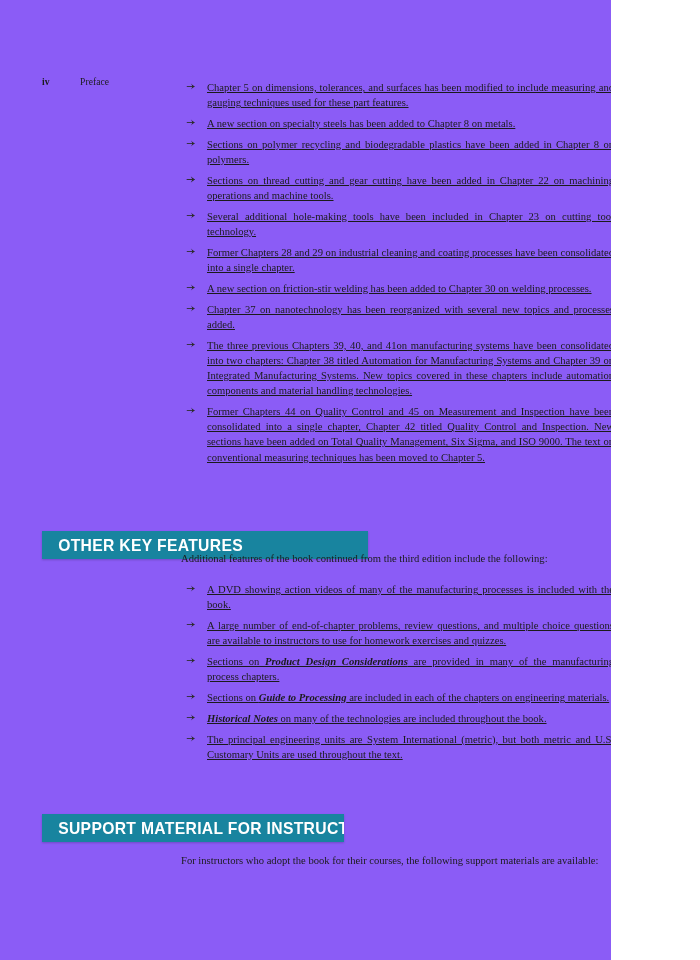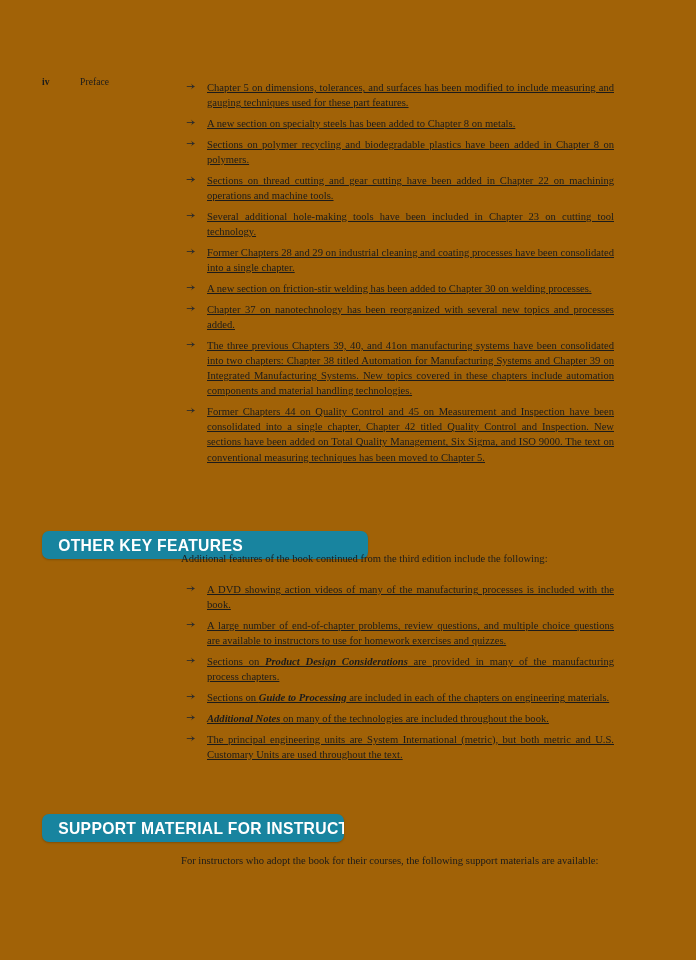--- a/index.html
+++ b/index.html
@@ -2,23 +2,23 @@
 <html><head>
 <meta charset="utf-8">
 <style>
   html, body {
     margin: 0;
     padding: 0;
     background: #ffffff;
   }
   .page {
     position: relative;
-    width: 696px;
+    width: 611px;
     height: 960px;
-    background: #a16207;
+    background: #8b5cf6;
     overflow: hidden;
     font-family: "Liberation Serif", serif;
     color: #1b1b1b;
   }
 
   
   .running-head {
     position: absolute;
     top: 44px;
     left: 42px;
@@ -90,21 +90,20 @@
 
   
   .banner {
     position: absolute;
     background: #18849f;
     height: 28px;
     display: flex;
     align-items: center;
     overflow: hidden;
     box-shadow: 0 1px 2px rgba(0,0,0,0.20);
-    border-radius: 7px;
   }
   .banner .banner-text {
     color: #ffffff;
     font-family: "Liberation Sans", sans-serif;
     font-weight: bold;
     font-size: 16.5px;
     letter-spacing: 0.35px;
     text-transform: uppercase;
     white-space: nowrap;
     padding-left: 17px;
@@ -240,21 +239,21 @@
             <svg viewBox="0 0 14 14" width="11" height="11" aria-hidden="true">
               <path d="M1 7 H9.6" stroke="currentColor" stroke-width="1.1" fill="none"></path>
               <path d="M6.2 3.2 C8.2 5.0 9.6 6.3 11.6 7 C9.6 7.7 8.2 9.0 6.2 10.8 C7.4 9.0 7.9 8.0 7.9 7 C7.9 6.0 7.4 5.0 6.2 3.2 Z" fill="currentColor"></path>
             </svg>
           </span><span><span>Sections on </span><span class="bi">Guide to Processing</span><span> are included in each of the chapters on engineering materials.</span></span></li>
         <li><span class="bullet-icon">
             <svg viewBox="0 0 14 14" width="11" height="11" aria-hidden="true">
               <path d="M1 7 H9.6" stroke="currentColor" stroke-width="1.1" fill="none"></path>
               <path d="M6.2 3.2 C8.2 5.0 9.6 6.3 11.6 7 C9.6 7.7 8.2 9.0 6.2 10.8 C7.4 9.0 7.9 8.0 7.9 7 C7.9 6.0 7.4 5.0 6.2 3.2 Z" fill="currentColor"></path>
             </svg>
-          </span><span><span class="bi">Additional Notes</span><span> on many of the technologies are included throughout the book.</span></span></li>
+          </span><span><span class="bi">Historical Notes</span><span> on many of the technologies are included throughout the book.</span></span></li>
         <li><span class="bullet-icon">
             <svg viewBox="0 0 14 14" width="11" height="11" aria-hidden="true">
               <path d="M1 7 H9.6" stroke="currentColor" stroke-width="1.1" fill="none"></path>
               <path d="M6.2 3.2 C8.2 5.0 9.6 6.3 11.6 7 C9.6 7.7 8.2 9.0 6.2 10.8 C7.4 9.0 7.9 8.0 7.9 7 C7.9 6.0 7.4 5.0 6.2 3.2 Z" fill="currentColor"></path>
             </svg>
           </span><span><span>The principal engineering units are System International (metric), but both metric and U.S. Customary Units are used throughout the text.</span></span></li>
       </ul>
   </div>
 
   <div class="banner" id="banner-support-material">

